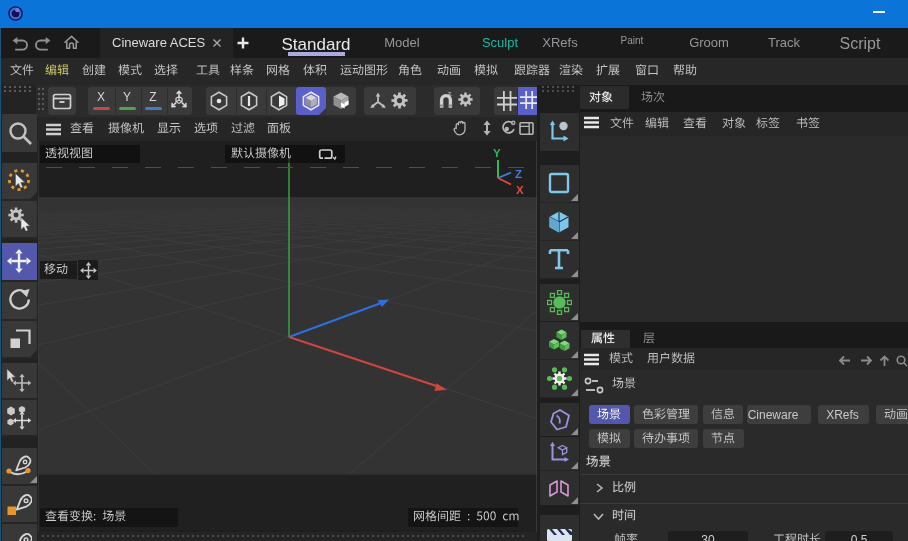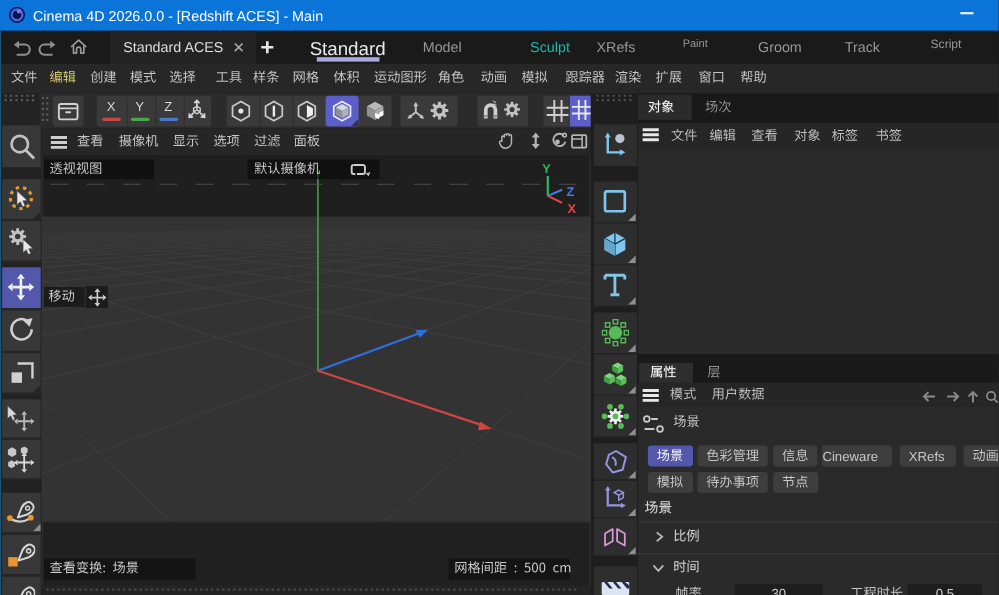--- a/index.html
+++ b/index.html
@@ -8,55 +8,54 @@
 .lb{position:absolute;}
 .t{position:absolute;white-space:nowrap;}
 </style></head><body>
 <div id="app">
 <div style="left:0;top:0;width:908px;height:28px;background:#0a74d8"></div>
 <svg style="position:absolute;left:8px;top:6px" width="15" height="15" viewBox="0 0 15 15">
       <circle cx="7.5" cy="7.5" r="7.3" fill="#101055"></circle>
       <circle cx="7.5" cy="7.5" r="4.9" fill="none" stroke="#3d6fd4" stroke-width="2.1"></circle>
       <circle cx="9.3" cy="4.2" r="2.1" fill="#7a7ae0"></circle>
     </svg>
-<span class="t" style="left:30px;top:7px;font-size:13px;color:#fff;">Cinema 4D 2026.0.0 - [Redshift ACES] - Main</span>
 <div style="left:873px;top:11px;width:12px;height:2px;background:#eaf6ff"></div>
 <div style="left:0;top:28px;width:908px;height:30px;background:#1a1a1a"></div>
 <svg style="position:absolute;left:12px;top:36px" width="17" height="15" viewBox="0 0 17 15">
       <g>
         <path d="M4.2 4.5 H10.5 A4.6 4.6 0 0 1 10.5 13.7 H3.2" fill="none" stroke="#8f8f8f" stroke-width="1.8"></path>
         <path d="M0.6 4.6 L5.3 1.0 L5.3 8.2 Z" fill="#8f8f8f"></path>
       </g>
     </svg>
 <svg style="position:absolute;left:34px;top:36px" width="17" height="15" viewBox="0 0 17 15">
       <g transform="scale(-1,1) translate(-17,0)">
         <path d="M4.2 4.5 H10.5 A4.6 4.6 0 0 1 10.5 13.7 H3.2" fill="none" stroke="#8f8f8f" stroke-width="1.8"></path>
         <path d="M0.6 4.6 L5.3 1.0 L5.3 8.2 Z" fill="#8f8f8f"></path>
       </g>
     </svg>
 <svg style="position:absolute;left:64px;top:35px" width="15" height="15" viewBox="0 0 15 15">
       <path d="M2.8 6.4 V13.3 H5.6 V9.8 a1.9 1.9 0 0 1 3.8 0 V13.3 H12.2 V6.4" fill="none" stroke="#9a9a9a" stroke-width="1.5" stroke-linejoin="round"></path>
       <path d="M1.0 7.3 L7.5 1.4 L14.0 7.3" fill="none" stroke="#9a9a9a" stroke-width="1.5" stroke-linejoin="round" stroke-linecap="round"></path>
     </svg>
 <div style="left:100px;top:28px;width:133px;height:30px;background:#232323"></div>
-<span class="t" style="left:112px;top:35px;font-size:13px;color:#dcdcdc;">Standard ACES</span>
+<span class="t" style="left:112px;top:35px;font-size:13px;color:#dcdcdc;">Cineware ACES</span>
 <svg style="position:absolute;left:212px;top:38px" width="10" height="10" viewBox="0 0 10 10">
       <path d="M1.5 1.5 L8.5 8.5 M8.5 1.5 L1.5 8.5" stroke="#aaaaaa" stroke-width="1.4"></path>
     </svg>
 <svg style="position:absolute;left:237px;top:37px" width="12" height="12" viewBox="0 0 12 12">
       <path d="M6 0.5 V11.5 M0.5 6 H11.5" stroke="#e8e8e8" stroke-width="2.4"></path>
     </svg>
 <span class="t" style="left:316px;top:35px;font-size:17px;color:#e8e8ea;transform:translateX(-50%);">Standard</span>
 <span class="t" style="left:402px;top:35px;font-size:13px;color:#97979c;transform:translateX(-50%);">Model</span>
 <span class="t" style="left:479px;top:35px;font-size:13px;color:#14b8a6;transform:translateX(-50%);margin-left:21px;">Sculpt</span>
 <span class="t" style="left:560px;top:35px;font-size:13px;color:#97979c;transform:translateX(-50%);">XRefs</span>
 <span class="t" style="left:632px;top:35px;font-size:10px;color:#97979c;transform:translateX(-50%);">Paint</span>
 <span class="t" style="left:709px;top:35px;font-size:13px;color:#97979c;transform:translateX(-50%);">Groom</span>
 <span class="t" style="left:784px;top:35px;font-size:13px;color:#97979c;transform:translateX(-50%);">Track</span>
-<span class="t" style="left:860px;top:35px;font-size:11px;color:#97979c;transform:translateX(-50%);">Script</span>
+<span class="t" style="left:860px;top:35px;font-size:16px;color:#97979c;transform:translateX(-50%);">Script</span>
 <div style="left:288px;top:52px;width:57px;height:4px;background:#a9abdf"></div>
 <div style="left:0;top:58px;width:908px;height:27px;background:#272727"></div>
 <svg class="lb " style="left:10px;top:64px" width="25" height="16">
       <g transform="translate(0,10.3)">
         <use href="#g6587" transform="translate(0.0,0) scale(0.012000,-0.012000)" fill="#c8c8c8"></use>
         <use href="#g4ef6" transform="translate(12.0,0) scale(0.012000,-0.012000)" fill="#c8c8c8"></use>
       </g>
     </svg>
 <svg class="lb " style="left:45px;top:64px" width="25" height="16">
       <g transform="translate(0,10.3)">

